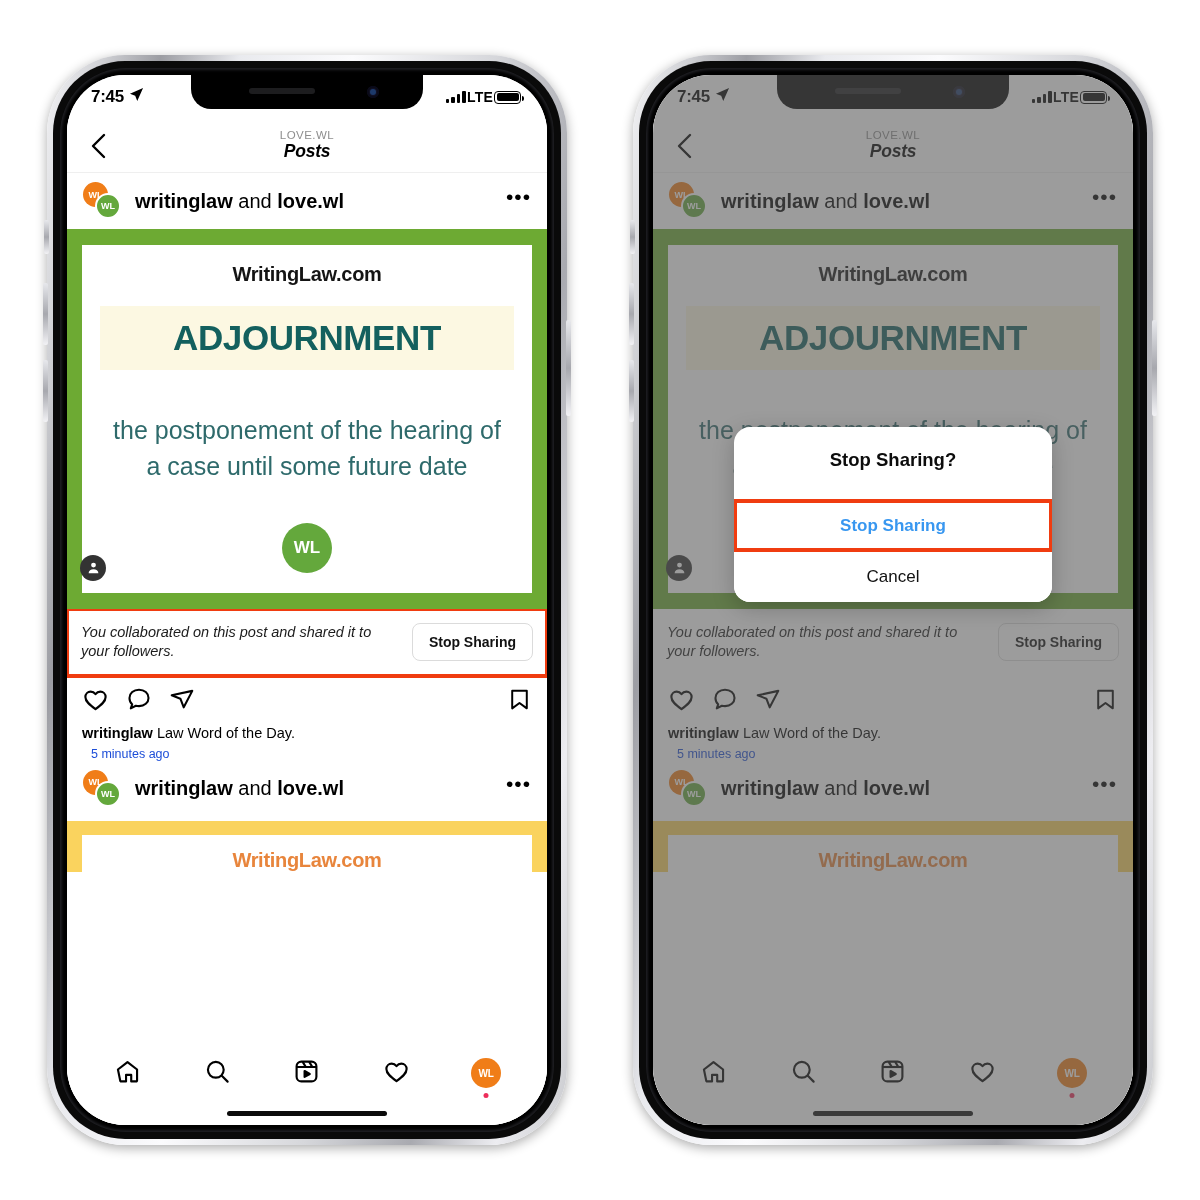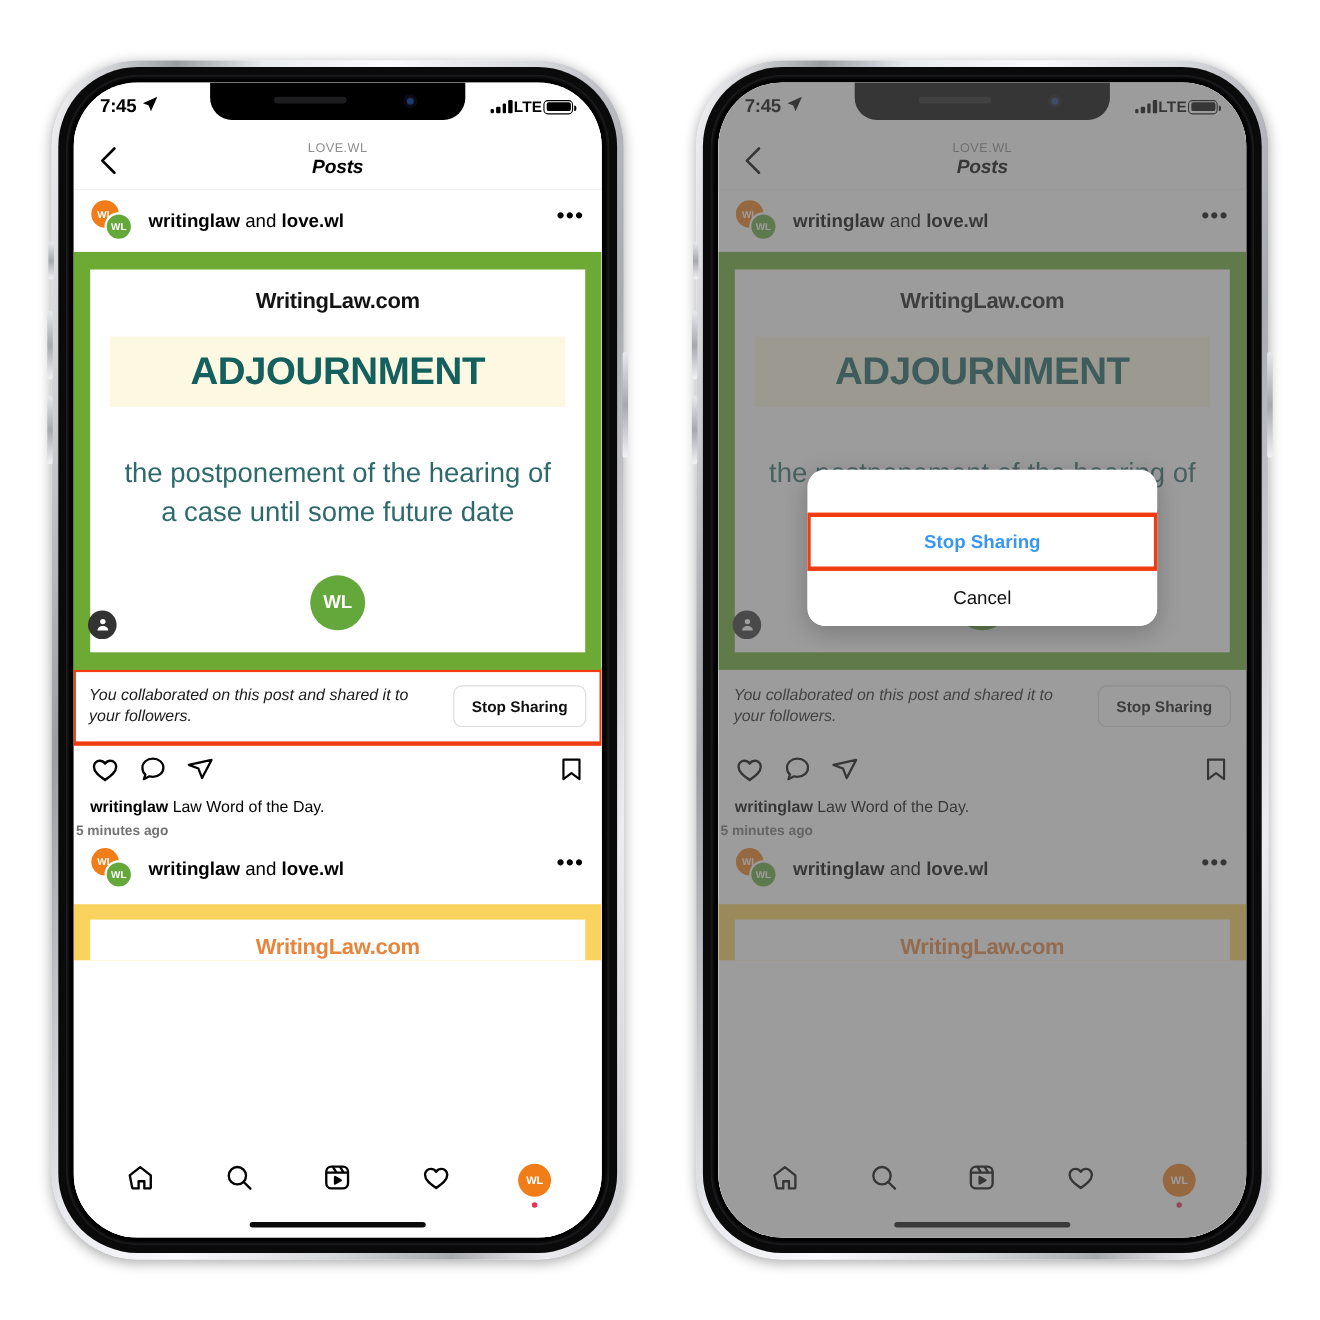--- a/index.html
+++ b/index.html
@@ -94,21 +94,21 @@
   .nav-title { font-size: 17.5px; font-weight: bold; color: #000; letter-spacing: -.2px; font-style: italic; }
 
   .feed { flex: 1 1 auto; overflow: hidden; position: relative; background:#fff; }
 
   .post-head { display: flex; align-items: center; padding: 8px 16px; height: 56px; background:#fff;}
   .avatar-pair { position: relative; width: 42px; height: 38px; flex: 0 0 42px; }
   .av { position: absolute; border-radius: 50%; display:flex; align-items:center; justify-content:center;
         color:#fff; font-weight:bold; font-size:9px; font-family:"Liberation Sans",sans-serif; }
   .av-a { width: 25px; height: 25px; left: 0; top: 0; background: #F07D18; }
   .av-b { width: 26px; height: 26px; left: 12px; top: 11px; background: #64A83C; border: 2px solid #fff; }
-  .post-user { font-size: 17px; color: #000; margin-left: 10px; }
+  .post-user { font-size: 20px; color: #000; margin-left: 10px; }
   .post-user b { font-weight: bold; }
   .dots { margin-left: auto; font-size: 21px; letter-spacing: 1px; color: #000; line-height: .4; padding-bottom: 8px; }
 
   
   .card-green { background: #6DAA33; padding: 16px 15px; position: relative; }
   .card-white { background: #fff; padding: 18px 14px 20px; }
   .card-brand { text-align: center; font-size: 20px; font-weight: bold; color: #141414; letter-spacing:-.3px; }
   .card-band { margin: 20px 4px 0; background: #FCF8E2; padding: 12px 6px; text-align: center; }
   .card-word { font-size: 35px; font-weight: bold; color: #13605E; letter-spacing: -.4px; }
   .card-def { margin: 42px 16px 0; text-align: center; font-size: 25px; line-height: 1.45; color: #2E6A6B; }
@@ -124,21 +124,21 @@
   .collab-text { font-size: 14.5px; line-height: 1.35; color: #1c1c1c; max-width: 300px; font-style: italic; }
   .collab-btn {
     flex: 0 0 auto; border: 1px solid #dbdbdb; border-radius: 8px;
     padding: 10px 16px; font-size: 14px; font-weight: bold; color: #111; background:#fff; white-space: nowrap;
   }
 
   .actions { display: flex; align-items: center; padding: 10px 15px 4px; gap: 17px; }
   .actions .spacer { margin-left: auto; }
   .caption { padding: 4px 15px 0; font-size: 14.5px; color: #000; }
   .caption b { font-weight: bold; }
-  .time { padding: 6px 2px 0; font-size: 12.5px; color: #737373; font-weight: bold; }
+  .time { padding: 6px 24px 0; font-size: 12.5px; color: #1d4ed8; }
 
   .post2-green { background: #FAD35E; padding: 14px 15px 0; margin-top: 4px; }
   .post2-white { background: #fff; padding: 14px 0 0; text-align:center; }
   .post2-brand { font-size: 20px; font-weight: bold; color: #E8853C; letter-spacing:-.3px; }
 
   
   .tabbar {
     flex: 0 0 86px; background: #fff; display: flex; align-items: flex-start;
     justify-content: space-around; padding: 14px 16px 0; border-top: 1px solid #fff; position: relative;
   }
@@ -516,20 +516,21 @@
             <div class="dot-red"></div>
           </div>
           <div class="home-ind"></div>
         </div>
       </div>
 
       <div class="dim"></div>
 
       <div class="dialog">
         <div class="dlg-body">
+          <div class="dlg-title">Stop Sharing?</div>
         </div>
         <div class="dlg-btn primary hl">Stop Sharing</div>
         <div class="dlg-btn cancel">Cancel</div>
       </div>
     </div>
   </div>
 
 </div>
 
 </body></html>

